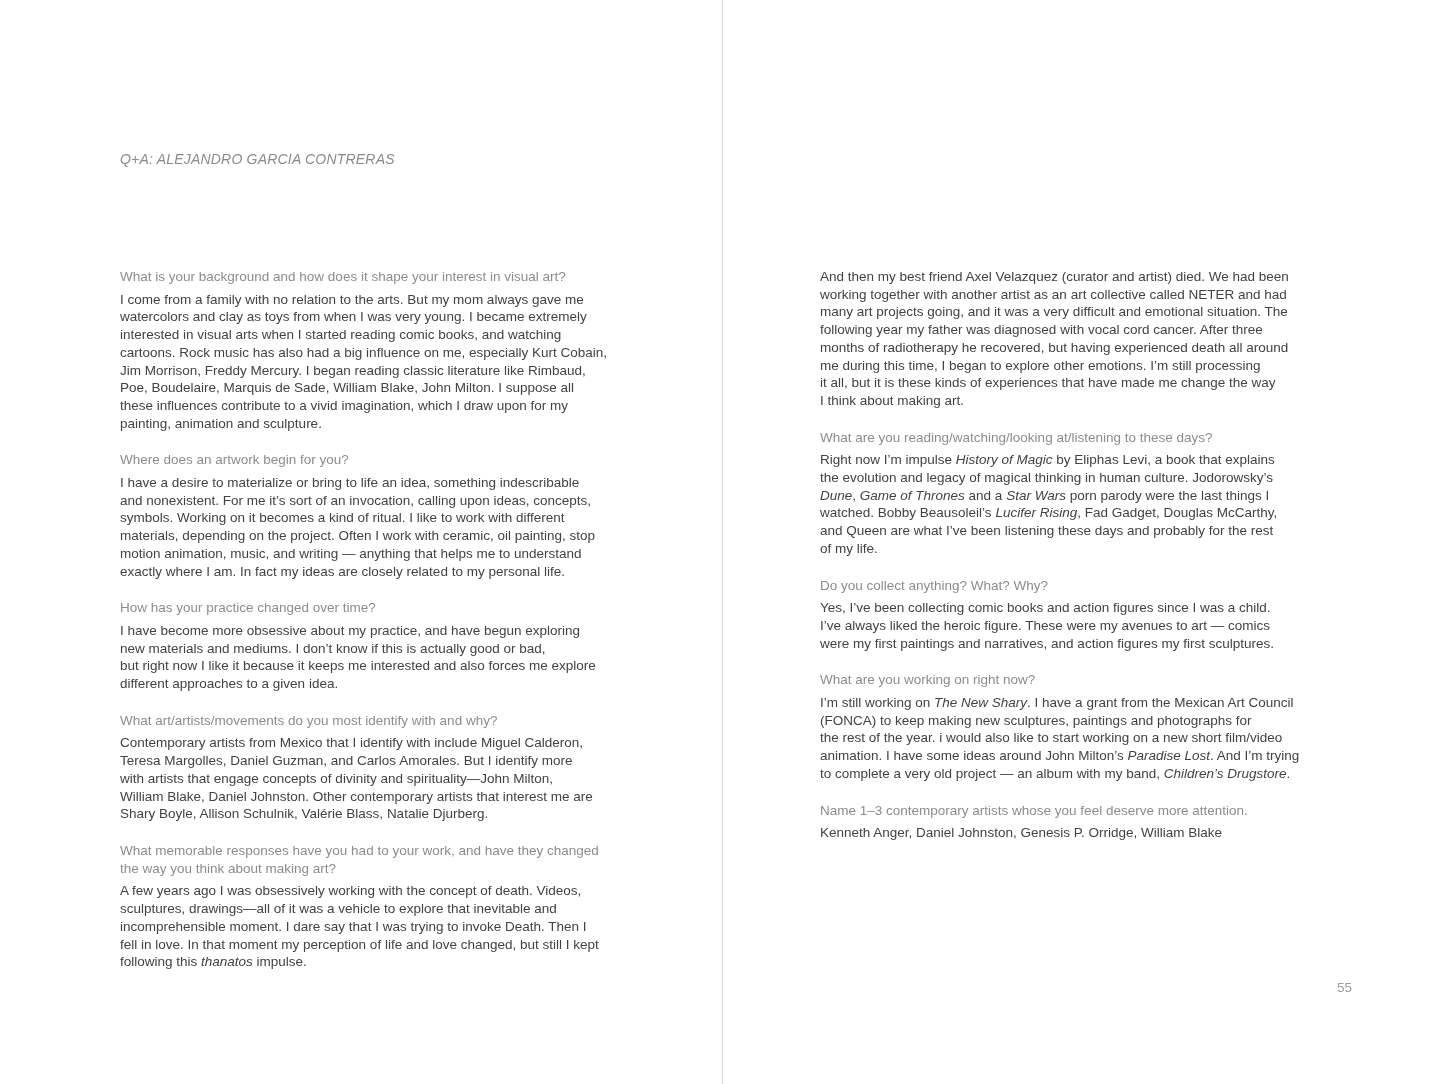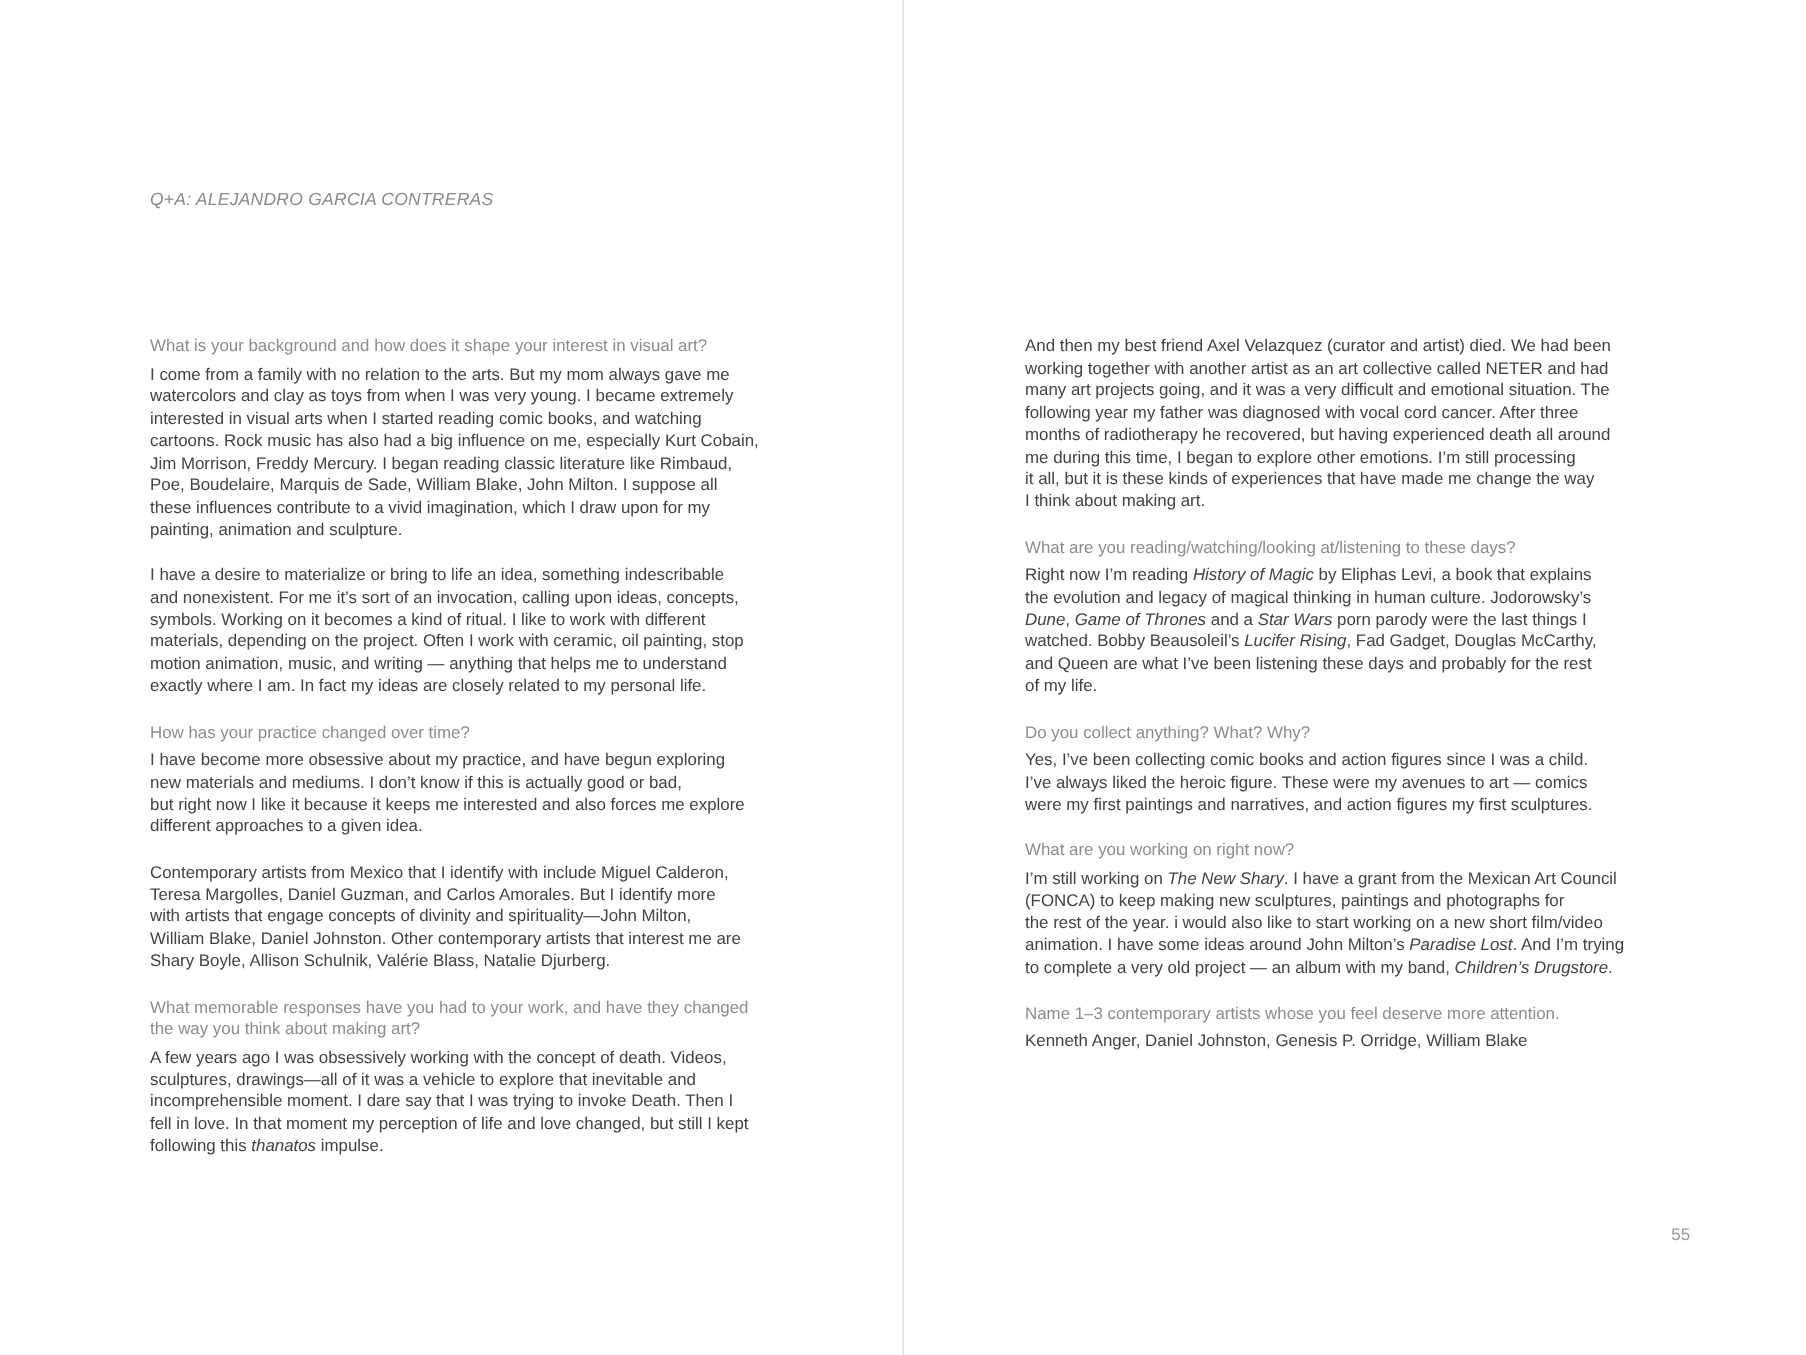--- a/index.html
+++ b/index.html
@@ -74,35 +74,37 @@
     <p class="answer"><span>I come from a family with no relation to the arts. But my mom always gave me
 watercolors and clay as toys from when I was very young. I became extremely
 interested in visual arts when I started reading comic books, and watching
 cartoons. Rock music has also had a big influence on me, especially Kurt Cobain,
 Jim Morrison, Freddy Mercury. I began reading classic literature like Rimbaud,
 Poe, Boudelaire, Marquis de Sade, William Blake, John Milton. I suppose all
 these influences contribute to a vivid imagination, which I draw upon for my
 painting, animation and sculpture.</span></p>
   </div>
   <div class="qa-item">
+    <p class="question">Where does an artwork begin for you?</p>
     <p class="answer"><span>I have a desire to materialize or bring to life an idea, something indescribable
 and nonexistent. For me it’s sort of an invocation, calling upon ideas, concepts,
 symbols. Working on it becomes a kind of ritual. I like to work with different
 materials, depending on the project. Often I work with ceramic, oil painting, stop
 motion animation, music, and writing — anything that helps me to understand
 exactly where I am. In fact my ideas are closely related to my personal life.</span></p>
   </div>
   <div class="qa-item">
     <p class="question">How has your practice changed over time?</p>
     <p class="answer"><span>I have become more obsessive about my practice, and have begun exploring
 new materials and mediums. I don’t know if this is actually good or bad,
 but right now I like it because it keeps me interested and also forces me explore
 different approaches to a given idea.</span></p>
   </div>
   <div class="qa-item">
+    <p class="question">What art/artists/movements do you most identify with and why?</p>
     <p class="answer"><span>Contemporary artists from Mexico that I identify with include Miguel Calderon,
 Teresa Margolles, Daniel Guzman, and Carlos Amorales. But I identify more
 with artists that engage concepts of divinity and spirituality—John Milton,
 William Blake, Daniel Johnston. Other contemporary artists that interest me are
 Shary Boyle, Allison Schulnik, Valérie Blass, Natalie Djurberg.</span></p>
   </div>
   <div class="qa-item">
     <p class="question">What memorable responses have you had to your work, and have they changed
 the way you think about making art?</p>
     <p class="answer"><span>A few years ago I was obsessively working with the concept of death. Videos,
@@ -117,21 +119,21 @@
   <p class="answer continuation"><span>And then my best friend Axel Velazquez (curator and artist) died. We had been
 working together with another artist as an art collective called NETER and had
 many art projects going, and it was a very difficult and emotional situation. The
 following year my father was diagnosed with vocal cord cancer. After three
 months of radiotherapy he recovered, but having experienced death all around
 me during this time, I began to explore other emotions. I’m still processing
 it all, but it is these kinds of experiences that have made me change the way
 I think about making art.</span></p>
   <div class="qa-item">
     <p class="question">What are you reading/watching/looking at/listening to these days?</p>
-    <p class="answer"><span>Right now I’m reading </span><em>History of Magic</em><span> by Eliphas Levi, a book that explains
+    <p class="answer"><span>Right now I’m impulse </span><em>History of Magic</em><span> by Eliphas Levi, a book that explains
 the evolution and legacy of magical thinking in human culture. Jodorowsky’s
 </span><em>Dune</em><span>, </span><em>Game of Thrones</em><span> and a </span><em>Star Wars</em><span> porn parody were the last things I
 watched. Bobby Beausoleil’s </span><em>Lucifer Rising</em><span>, Fad Gadget, Douglas McCarthy,
 and Queen are what I’ve been listening these days and probably for the rest
 of my life.</span></p>
   </div>
   <div class="qa-item">
     <p class="question">Do you collect anything? What? Why?</p>
     <p class="answer"><span>Yes, I’ve been collecting comic books and action figures since I was a child.
 I’ve always liked the heroic figure. These were my avenues to art — comics

